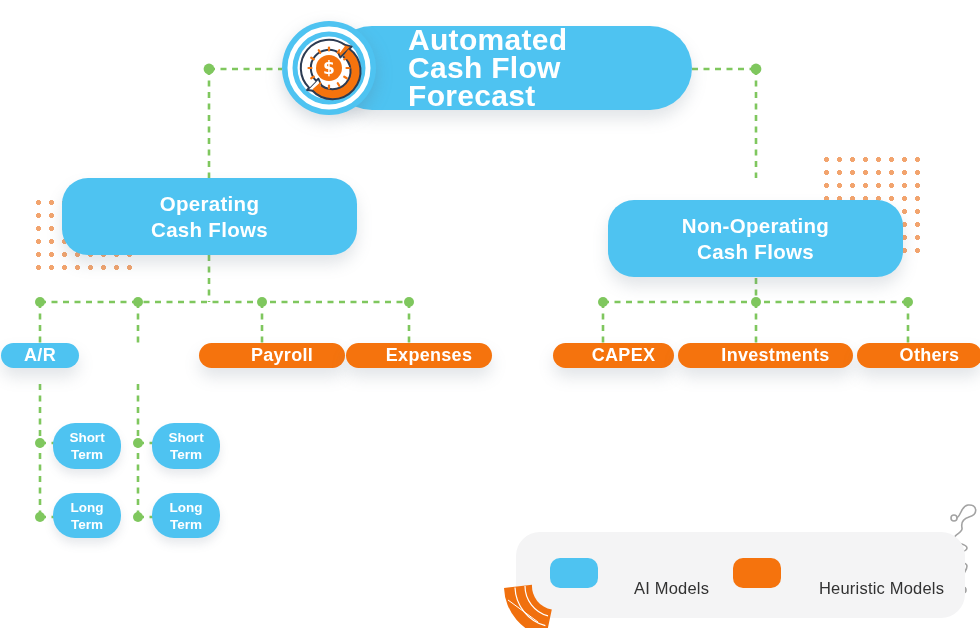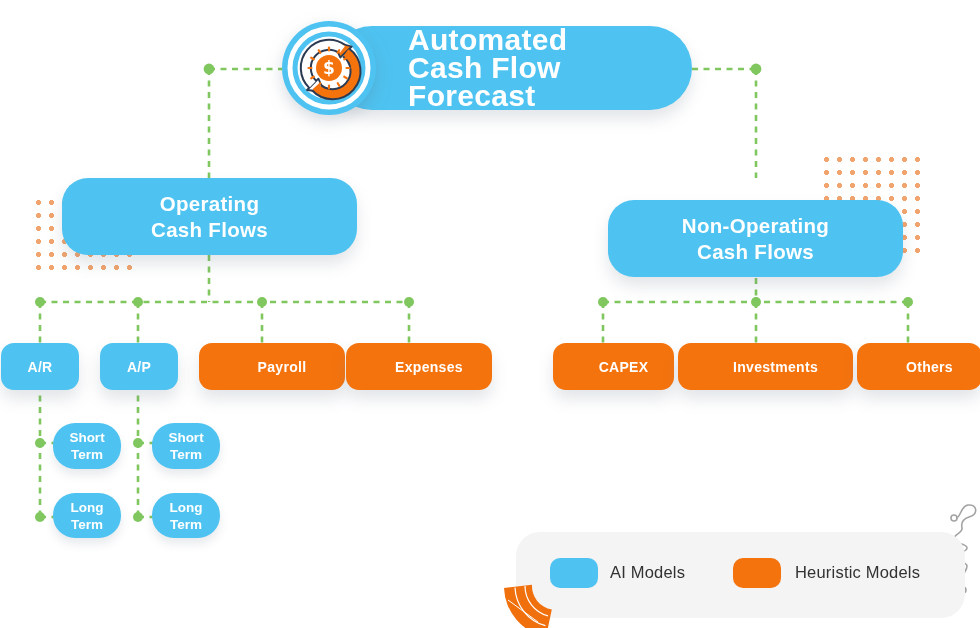--- a/index.html
+++ b/index.html
@@ -28,21 +28,21 @@
   .node.blue{background:#4ec3f1;}
   .node.orange{background:#f5730d;padding-left:20px;}
   .pill-header{
     left:330px;top:26px;width:362px;height:84px;border-radius:42px;
     align-items:flex-start;justify-content:center;padding-left:78px;box-sizing:border-box;
     font-size:30px;line-height:28px;letter-spacing:.3px;text-align:left;
   }
   .lvl1{width:295px;height:77px;border-radius:26px;font-size:20.5px;line-height:26px;letter-spacing:.3px;}
   .op{left:62px;top:178px;}
   .nonop{left:608px;top:178px;margin-top:22px;}
-  .chip{height:47px;border-radius:13px;font-size:14px;letter-spacing:.3px;}
+  .chip{height:25px;border-radius:13px;font-size:18px;letter-spacing:.3px;}
   .chip.ar{left:1px;top:343px;width:78px;}
   .chip.ap{left:100px;top:343px;width:78px;}
   .chip.payroll{left:199px;top:343px;width:126px;}
   .chip.expenses{left:346px;top:343px;width:126px;}
   .chip.capex{left:553px;top:343px;width:101px;}
   .chip.investments{left:678px;top:343px;width:155px;}
   .chip.others{left:857px;top:343px;width:105px;}
   .subchip{width:68px;border-radius:22px;font-size:13.5px;line-height:17px;box-shadow:0 6px 10px rgba(110,125,140,.16);}
   .subchip.ar-short{left:53px;top:423px;height:46px;}
   .subchip.ar-long{left:53px;top:493px;height:45px;}
@@ -53,21 +53,21 @@
     filter:drop-shadow(0 6px 8px rgba(90,110,130,.25));}
   
   .legend{
     position:absolute;left:516px;top:532px;width:449px;height:86px;z-index:3;
     background:#f4f4f5;border-radius:24px;
   }
   .legend .swatch{position:absolute;top:26px;width:48px;height:30px;border-radius:10px;}
   .legend .swatch.ai{left:34px;background:#4ec3f1;}
   .legend .swatch.heuristic{left:217px;background:#f5730d;}
   .legend .lbl{
-    position:absolute;top:31px;font-size:16.5px;font-weight:500;color:#323232;letter-spacing:.2px;
+    position:absolute;top:47px;font-size:16.5px;font-weight:500;color:#323232;letter-spacing:.2px;margin-left:24px;
   }
   .legend .lbl.ai{left:94px;}
   .legend .lbl.heuristic{left:279px;}
   
   .deco{position:absolute;pointer-events:none;}
   .deco.squiggle{left:935px;top:498px;width:50px;height:105px;z-index:1;}
   .deco.arc{left:498px;top:578px;width:56px;height:50px;z-index:4;}
 </style>
 </head>
 <body>
@@ -156,23 +156,20 @@
     <span>Cash Flows</span>
   </div>
   <div class="node blue lvl1 nonop">
     <span>Non-Operating</span>
     <span>Cash Flows</span>
   </div>
 
   <div class="node blue chip ar">
       <span>A/R</span>
     </div>
-  <div class="node blue chip ap">
-      <span>A/P</span>
-    </div>
   <div class="node orange chip payroll">
       <span>Payroll</span>
     </div>
   <div class="node orange chip expenses">
       <span>Expenses</span>
     </div>
   <div class="node orange chip capex">
       <span>CAPEX</span>
     </div>
   <div class="node orange chip investments">

